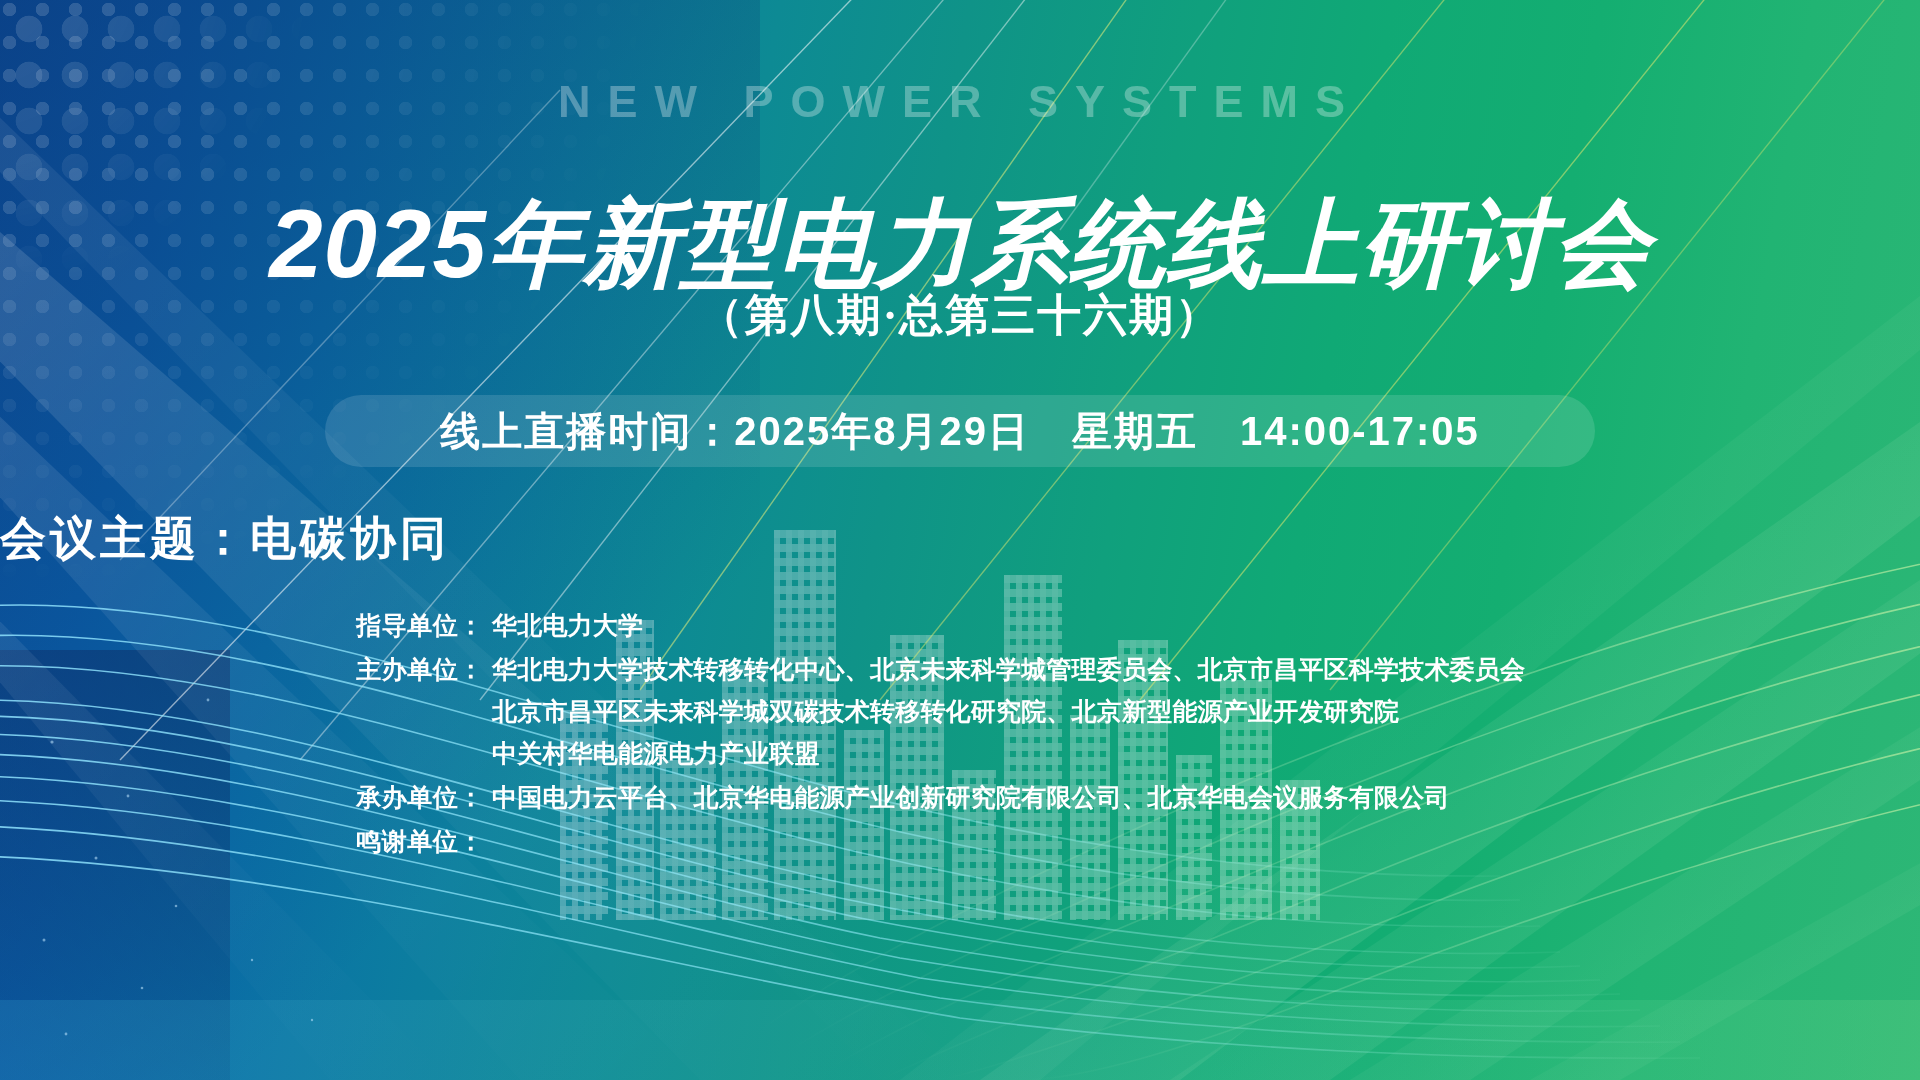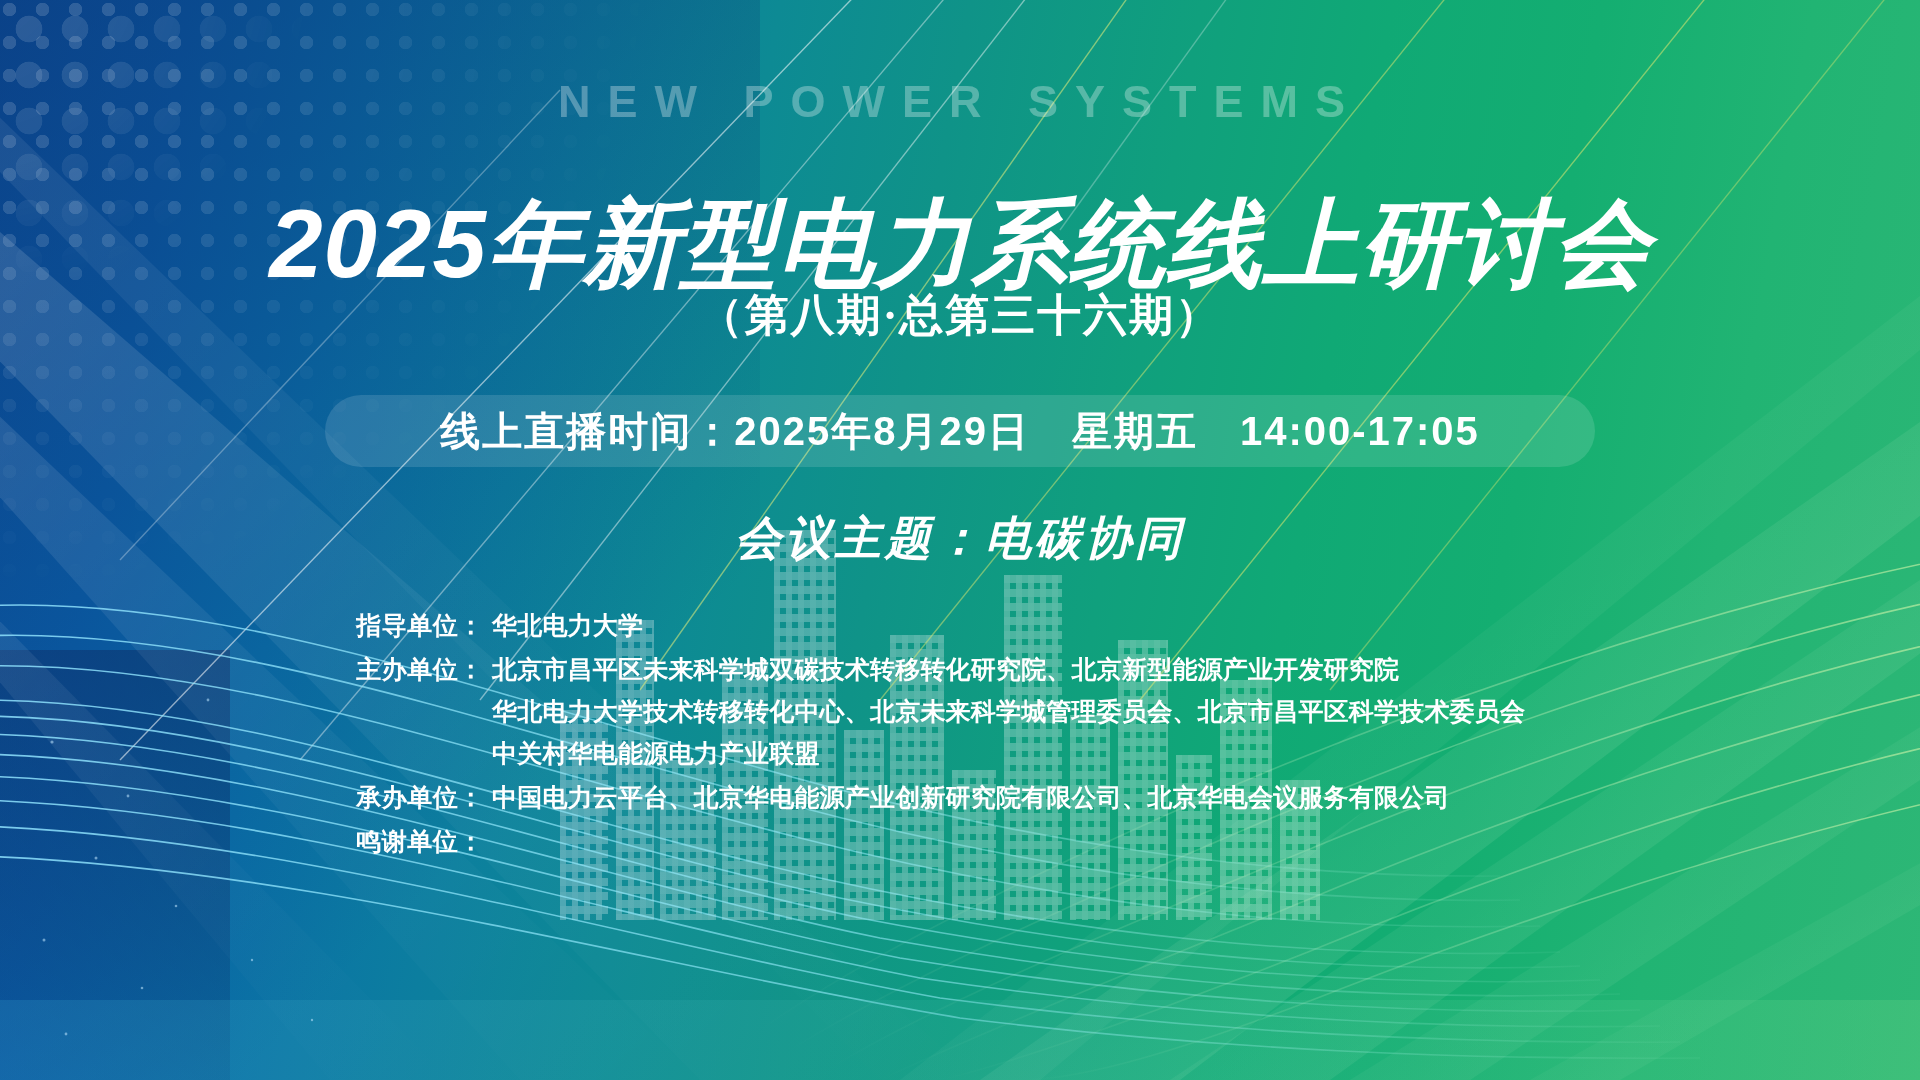--- a/index.html
+++ b/index.html
@@ -158,28 +158,27 @@
     color: #ffffff;
     letter-spacing: 2px;
     white-space: nowrap;
     font-family: "Liberation Sans", "DejaVu Sans", sans-serif;
   }
 
   .theme-line {
     position: absolute;
     left: 0; right: 0;
     top: 508px;
-    text-align: center;
+    text-align: left;
     font-size: 46px;
     font-weight: 700;
     color: #ffffff;
     letter-spacing: 4px;
     white-space: nowrap;
     font-family: "Liberation Serif", "DejaVu Serif", serif;
-    font-style: italic;
   }
 
   
   .orgs {
     position: absolute;
     left: 348px;
     top: 604px;
     width: 1300px;
   }
   .org-row {
@@ -354,22 +353,22 @@
       <div class="org-row">
         <div class="org-label">指导单位：</div>
         <div class="org-values">
           <div class="org-value">华北电力大学</div>
         </div>
       </div>
 
       <div class="org-row">
         <div class="org-label">主办单位：</div>
         <div class="org-values">
+          <div class="org-value">华北电力大学技术转移转化中心、北京未来科学城管理委员会、北京市昌平区科学技术委员会</div>
           <div class="org-value">北京市昌平区未来科学城双碳技术转移转化研究院、北京新型能源产业开发研究院</div>
-          <div class="org-value">华北电力大学技术转移转化中心、北京未来科学城管理委员会、北京市昌平区科学技术委员会</div>
           <div class="org-value">中关村华电能源电力产业联盟</div>
         </div>
       </div>
 
       <div class="org-row">
         <div class="org-label">承办单位：</div>
         <div class="org-values">
           <div class="org-value">中国电力云平台、北京华电能源产业创新研究院有限公司、北京华电会议服务有限公司</div>
         </div>
       </div>

